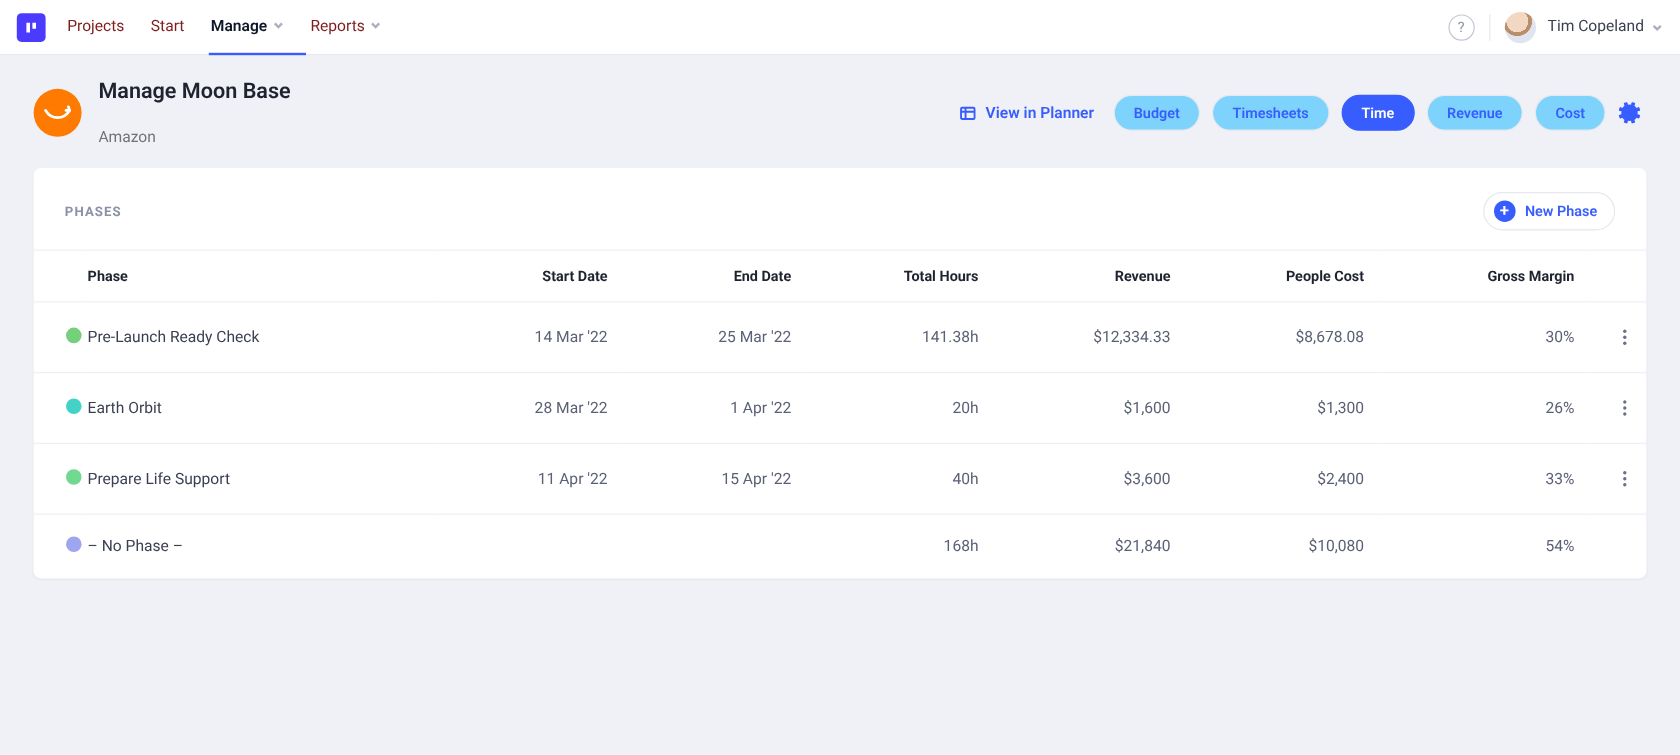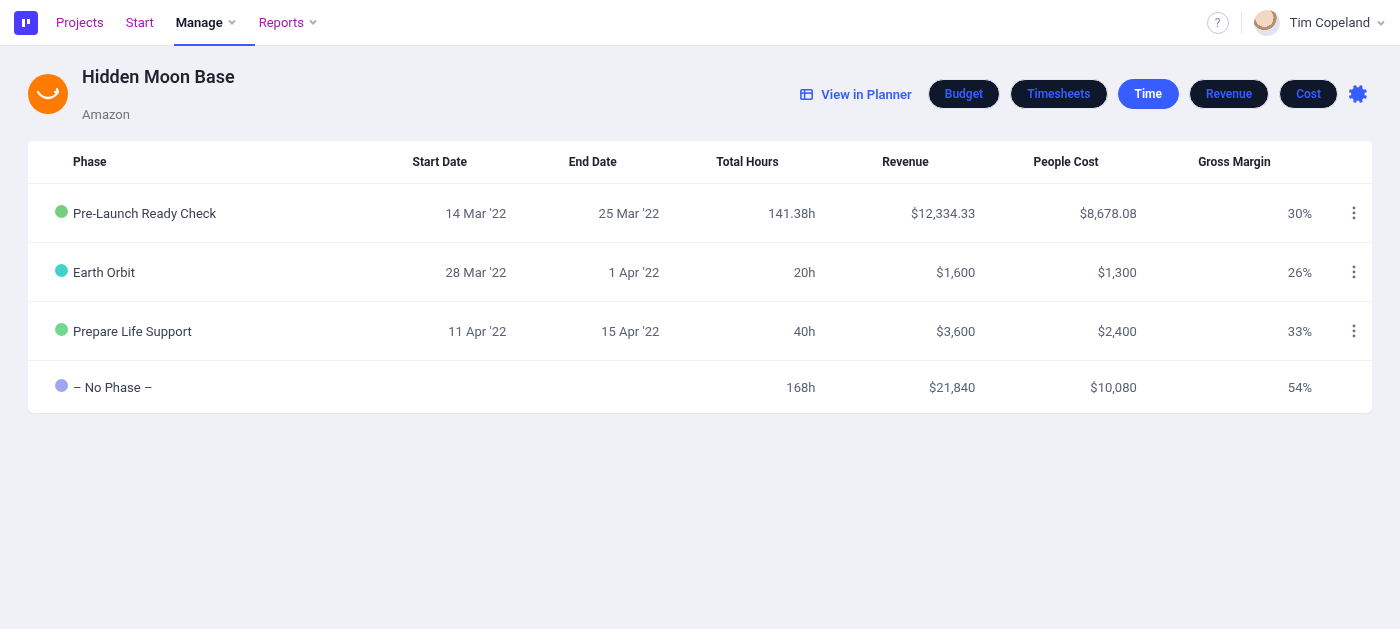--- a/index.html
+++ b/index.html
@@ -3,21 +3,21 @@
 <meta charset="utf-8">
 <style>
 * { box-sizing: border-box; margin: 0; padding: 0; }
 body { font-family: -apple-system, BlinkMacSystemFont, "Segoe UI", Roboto, Arial, sans-serif; background: #f0f1f6; color: #3a3f52; width: 1400px; height: 629px; overflow: hidden; }
 
 
 .topnav { display: flex; align-items: center; height: 46px; background: #fff; padding: 0 14px; border-bottom: 1px solid #e6e8ef; }
 .logo-box { width: 24px; height: 24px; background: #4b3bff; border-radius: 4px; display: flex; align-items: center; justify-content: center; margin-right: 18px; }
 .logo-box svg { width: 12px; height: 12px; fill: #fff; }
 .nav-tabs { display: flex; align-items: center; gap: 22px; height: 100%; }
-.nav-tab { font-size: 13px; color: #a21caf; cursor: pointer; height: 100%; display: flex; align-items: center; position: relative; }
+.nav-tab { font-size: 13px; color: #7f1d1d; cursor: pointer; height: 100%; display: flex; align-items: center; position: relative; }
 .nav-tab.active { color: #0f172a; font-weight: 600; }
 .nav-tab.active::after { content: ""; position: absolute; left: -2px; right: -18px; bottom: -1px; height: 2px; background: #385dff; }
 .nav-tab .chevron { margin-left: 4px; }
 .nav-spacer { flex: 1; }
 .help-ico { width: 22px; height: 22px; border: 1.4px solid #c3c8d6; border-radius: 50%; display: flex; align-items: center; justify-content: center; color: #8b91a6; font-size: 12px; margin-right: 12px; cursor: pointer; }
 .vdiv { width: 1px; height: 22px; background: #e6e8ef; margin-right: 12px; }
 .avatar { width: 26px; height: 26px; border-radius: 50%; background: radial-gradient(circle at 40% 30%, #f2d7c2 0 38%, #b98e6d 38% 50%, #dfe4ee 52% 100%); margin-right: 10px; }
 .user-name { font-size: 13px; color: #3a3f52; margin-right: 6px; }
 .chevron { display: inline-block; }
 .chevron svg { width: 10px; height: 10px; stroke: #aab0c2; stroke-width: 2; fill: none; }
@@ -26,36 +26,36 @@
 .project-band { display: flex; align-items: center; padding: 20px 28px 18px; }
 .company-icon { width: 40px; height: 40px; border-radius: 50%; background: #ff7a00; display: flex; align-items: center; justify-content: center; margin-right: 14px; }
 .company-icon svg { width: 26px; height: 26px; fill: none; stroke: #fff; stroke-width: 2.3; }
 .project-titles { display: flex; flex-direction: column; }
 .project-title { font-size: 18px; font-weight: 600; color: #1f2330; }
 .project-subtitle { font-size: 13px; color: #737373; margin-top: 20px; }
 .band-spacer { flex: 1; }
 .view-planner { display: flex; align-items: center; color: #385dff; font-size: 13px; font-weight: 600; margin-right: 16px; cursor: pointer; }
 .view-planner svg { width: 15px; height: 15px; stroke: #385dff; fill: none; stroke-width: 1.7; margin-right: 7px; }
 .pill-group { display: flex; align-items: center; gap: 10px; }
-.pill { background: #0f172a; border: 1px solid #e6e8ef; border-radius: 20px; font-size: 12px; font-weight: 600; color: #385dff; padding: 7px 16px; cursor: pointer; }
+.pill { background: #7dd3fc; border: 1px solid #e6e8ef; border-radius: 20px; font-size: 12px; font-weight: 600; color: #385dff; padding: 7px 16px; cursor: pointer; }
 .pill.solid { background: #385dff; color: #fff; border-color: #385dff; }
 .gear-btn { width: 28px; height: 28px; display: flex; align-items: center; justify-content: center; cursor: pointer; margin-left: 6px; }
 .gear-btn svg { width: 20px; height: 20px; fill: #385dff; }
 
 
 .card { background: #fff; margin: 0 28px 22px; border-radius: 6px; box-shadow: 0 1px 2px rgba(30, 35, 60, 0.04); }
 .card-header { display: flex; align-items: center; padding: 20px 26px 16px; }
 .card-label { font-size: 11px; letter-spacing: .9px; color: #8b91a6; font-weight: 700; text-transform: uppercase; }
 .card-header-spacer { flex: 1; }
 .new-phase-btn { display: flex; align-items: center; border: 1px solid #e6e8ef; border-radius: 20px; padding: 6px 14px 6px 8px; font-size: 12px; font-weight: 600; color: #385dff; cursor: pointer; background: #fff; }
 .plus-circle { width: 18px; height: 18px; border-radius: 50%; background: #385dff; color: #fff; display: flex; align-items: center; justify-content: center; margin-right: 8px; font-size: 14px; line-height: 1; }
 
 
 .table { width: 100%; border-collapse: collapse; }
-.table thead th { font-size: 12px; font-weight: 700; color: #1f2330; padding: 14px 10px; border-top: 1px solid #eef0f6; border-bottom: 1px solid #eef0f6; }
+.table thead th { text-align: right; font-size: 12px; font-weight: 700; color: #1f2330; padding: 14px 10px; border-top: 1px solid #eef0f6; border-bottom: 1px solid #eef0f6; }
 .table thead th.left { text-align: left; padding-left: 26px; }
 .table thead th.dotcol { width: 45px; }
 .table thead th.kebabcol { width: 50px; }
 .table thead th.ph { padding-left: 0; }
 .table tbody td { font-size: 13px; color: #5b6175; padding: 18px 10px; border-bottom: 1px solid #eef0f6; text-align: right; }
 .table tbody tr:last-child td { border-bottom: none; }
 .table tbody td.left { text-align: left; margin-left: 48px; }
 .table tbody td.dot-cell { text-align: center; padding-left: 22px; padding-right: 0; }
 .table tbody td.name-cell { color: #3a3f52; padding-left: 0; }
 .dot { display: inline-block; width: 13px; height: 13px; border-radius: 50%; }
@@ -104,21 +104,21 @@
 </div>
 
 <div class="project-band">
   <div class="company-icon">
     <svg viewBox="0 0 26 26">
         <path d="M3 11 C8 19, 18 19, 23 11" stroke-linecap="round"></path>
         <path d="M23 11 l-1 -3 M23 11 l-3 0" stroke-linecap="round"></path>
       </svg>
   </div>
   <div class="project-titles">
-    <div class="project-title">Hidden Moon Base</div>
+    <div class="project-title">Manage Moon Base</div>
     <div class="project-subtitle">Amazon</div>
   </div>
   <div class="band-spacer"></div>
   <div class="view-planner">
     <svg viewBox="0 0 16 16">
         <rect x="2" y="3" width="12" height="10" rx="1"></rect>
         <line x1="2" y1="6.5" x2="14" y2="6.5"></line>
         <line x1="6" y1="3" x2="6" y2="13"></line>
       </svg>
     <span>View in Planner</span>
@@ -131,20 +131,28 @@
       <div class="pill">Cost</div>
     </div>
   <div class="gear-btn">
     <svg viewBox="0 0 20 20">
         <path d="M10 6.3a3.7 3.7 0 1 0 0 7.4 3.7 3.7 0 0 0 0-7.4zm8.1 5.3l-1.5-.3a6.8 6.8 0 0 0 0-2.6l1.5-.3a.8.8 0 0 0 .6-1l-.5-1.6a.8.8 0 0 0-1-.5l-1.4.6a7 7 0 0 0-1.8-1.8l.6-1.4a.8.8 0 0 0-.5-1l-1.6-.5a.8.8 0 0 0-1 .6l-.3 1.5a6.8 6.8 0 0 0-2.6 0l-.3-1.5a.8.8 0 0 0-1-.6l-1.6.5a.8.8 0 0 0-.5 1l.6 1.4a7 7 0 0 0-1.8 1.8l-1.4-.6a.8.8 0 0 0-1 .5l-.5 1.6a.8.8 0 0 0 .6 1l1.5.3a6.8 6.8 0 0 0 0 2.6l-1.5.3a.8.8 0 0 0-.6 1l.5 1.6a.8.8 0 0 0 1 .5l1.4-.6a7 7 0 0 0 1.8 1.8l-.6 1.4a.8.8 0 0 0 .5 1l1.6.5a.8.8 0 0 0 1-.6l.3-1.5a6.8 6.8 0 0 0 2.6 0l.3 1.5a.8.8 0 0 0 1 .6l1.6-.5a.8.8 0 0 0 .5-1l-.6-1.4a7 7 0 0 0 1.8-1.8l1.4.6a.8.8 0 0 0 1-.5l.5-1.6a.8.8 0 0 0-.6-1z"></path>
       </svg>
   </div>
 </div>
 
 <div class="card">
+  <div class="card-header">
+    <div class="card-label">PHASES</div>
+    <div class="card-header-spacer"></div>
+    <div class="new-phase-btn">
+      <span class="plus-circle">+</span>
+      <span>New Phase</span>
+    </div>
+  </div>
   <table class="table">
     <thead>
       <tr>
         <th class="dotcol"></th>
         <th class="left ph">Phase</th>
         <th>Start Date</th>
         <th>End Date</th>
         <th>Total Hours</th>
         <th>Revenue</th>
         <th>People Cost</th>

